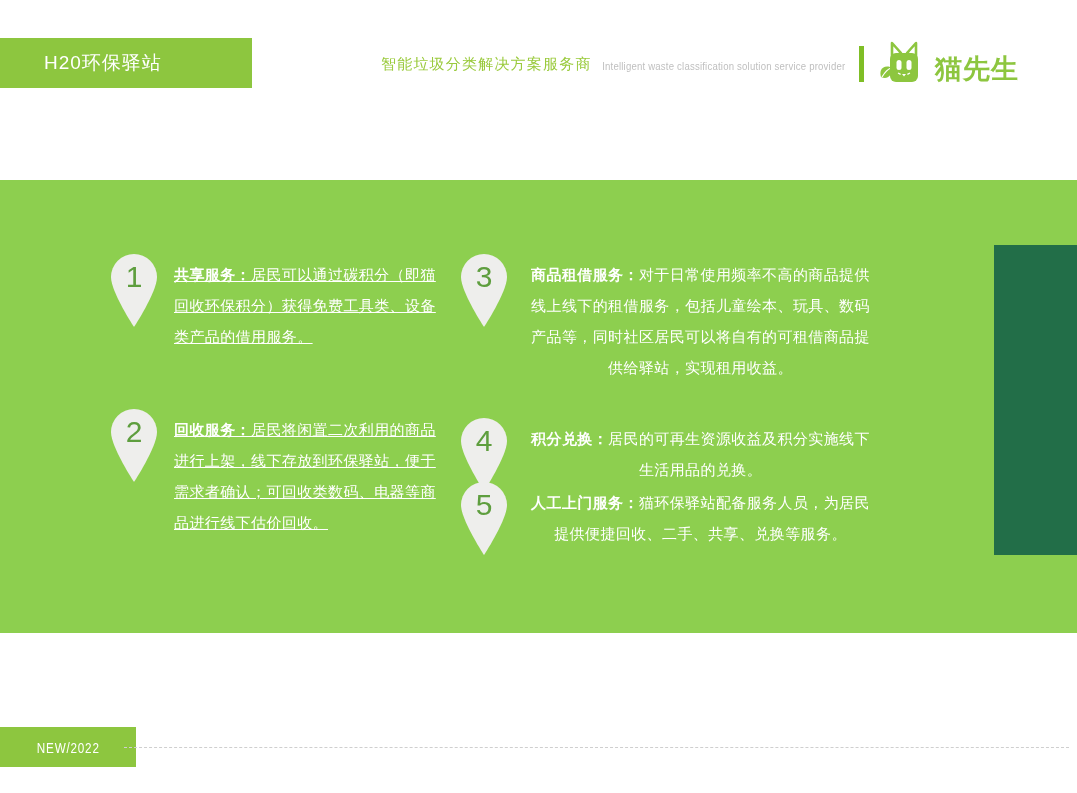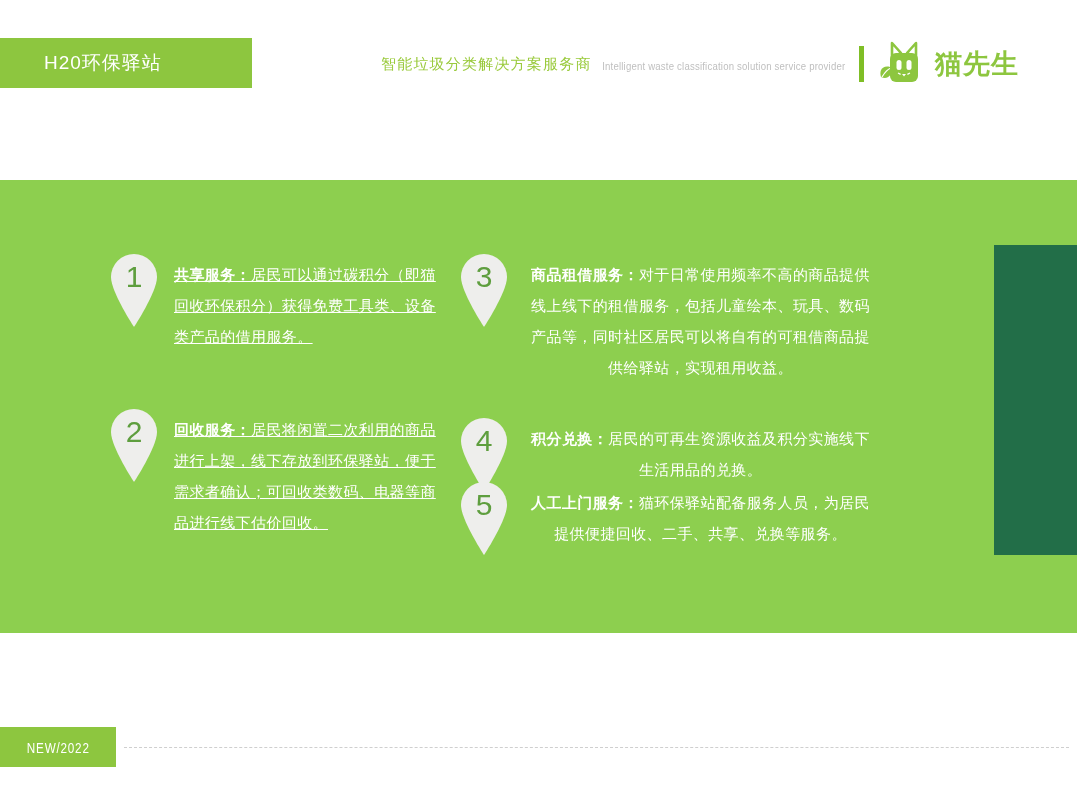--- a/index.html
+++ b/index.html
@@ -68,21 +68,21 @@
     transform-origin: right center;
   }
   .brand-divider {
     width: 5px;
     height: 36px;
     background: #7FBE26;
     margin: 0 14px 0 4px;
   }
   .brand-logo {
     display: flex;
-    align-items: center;
+    align-items: flex-end;
   }
   .brand-logo svg { display: block; }
   .brand-name {
     color: #8DC63F;
     font-size: 27px;
     font-weight: 700;
     letter-spacing: 1px;
     margin-left: 7px;
     white-space: nowrap;
   }
@@ -146,21 +146,21 @@
   .item-5 { left: 458px; top: 478px; width: 440px; }
 
   .item-1 .item-text, .item-2 .item-text { width: 268px; margin-left: 14px; margin-top: 9px; text-decoration: underline; }
   .item-3 .item-text, .item-4 .item-text, .item-5 .item-text { width: 353px; margin-left: 14px; margin-top: 9px; text-align: center; }
 
   
   .footer-badge {
     position: absolute;
     left: 0;
     top: 727px;
-    width: 116px;
+    width: 136px;
     height: 40px;
     background: #8DC63F;
     display: flex;
     align-items: center;
     justify-content: center;
   }
   .footer-badge .badge-text {
     color: #ffffff;
     font-size: 15px;
     letter-spacing: 1px;

